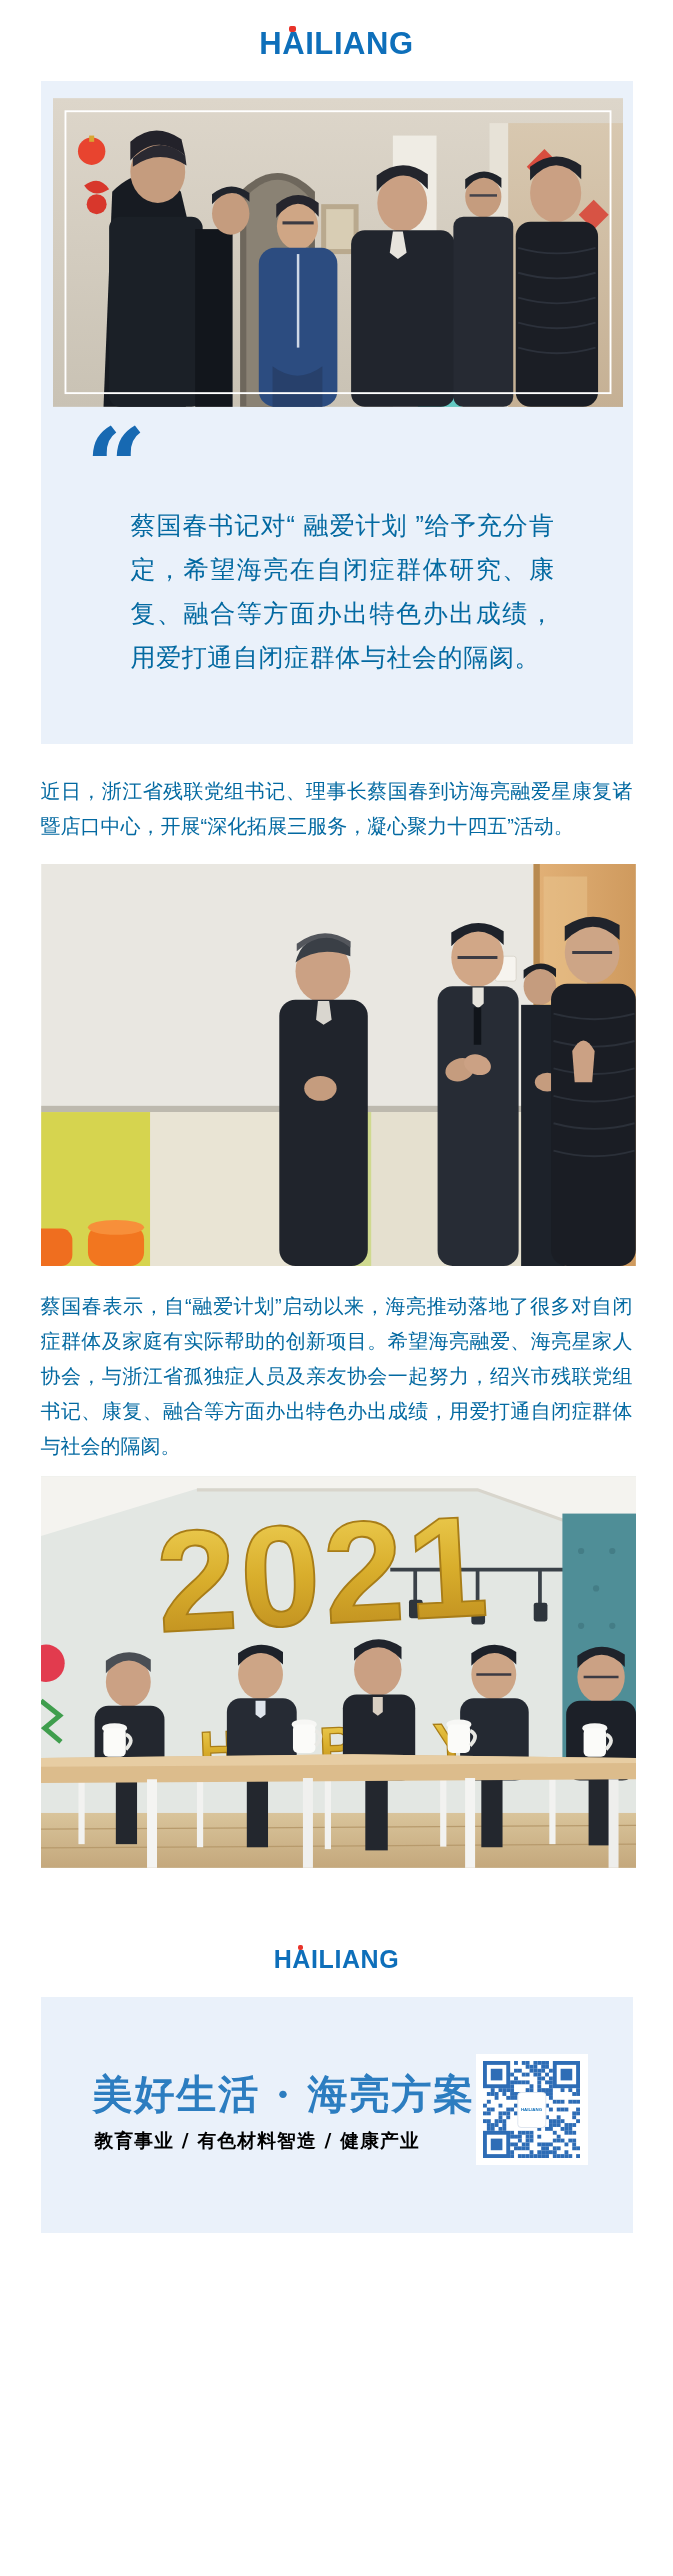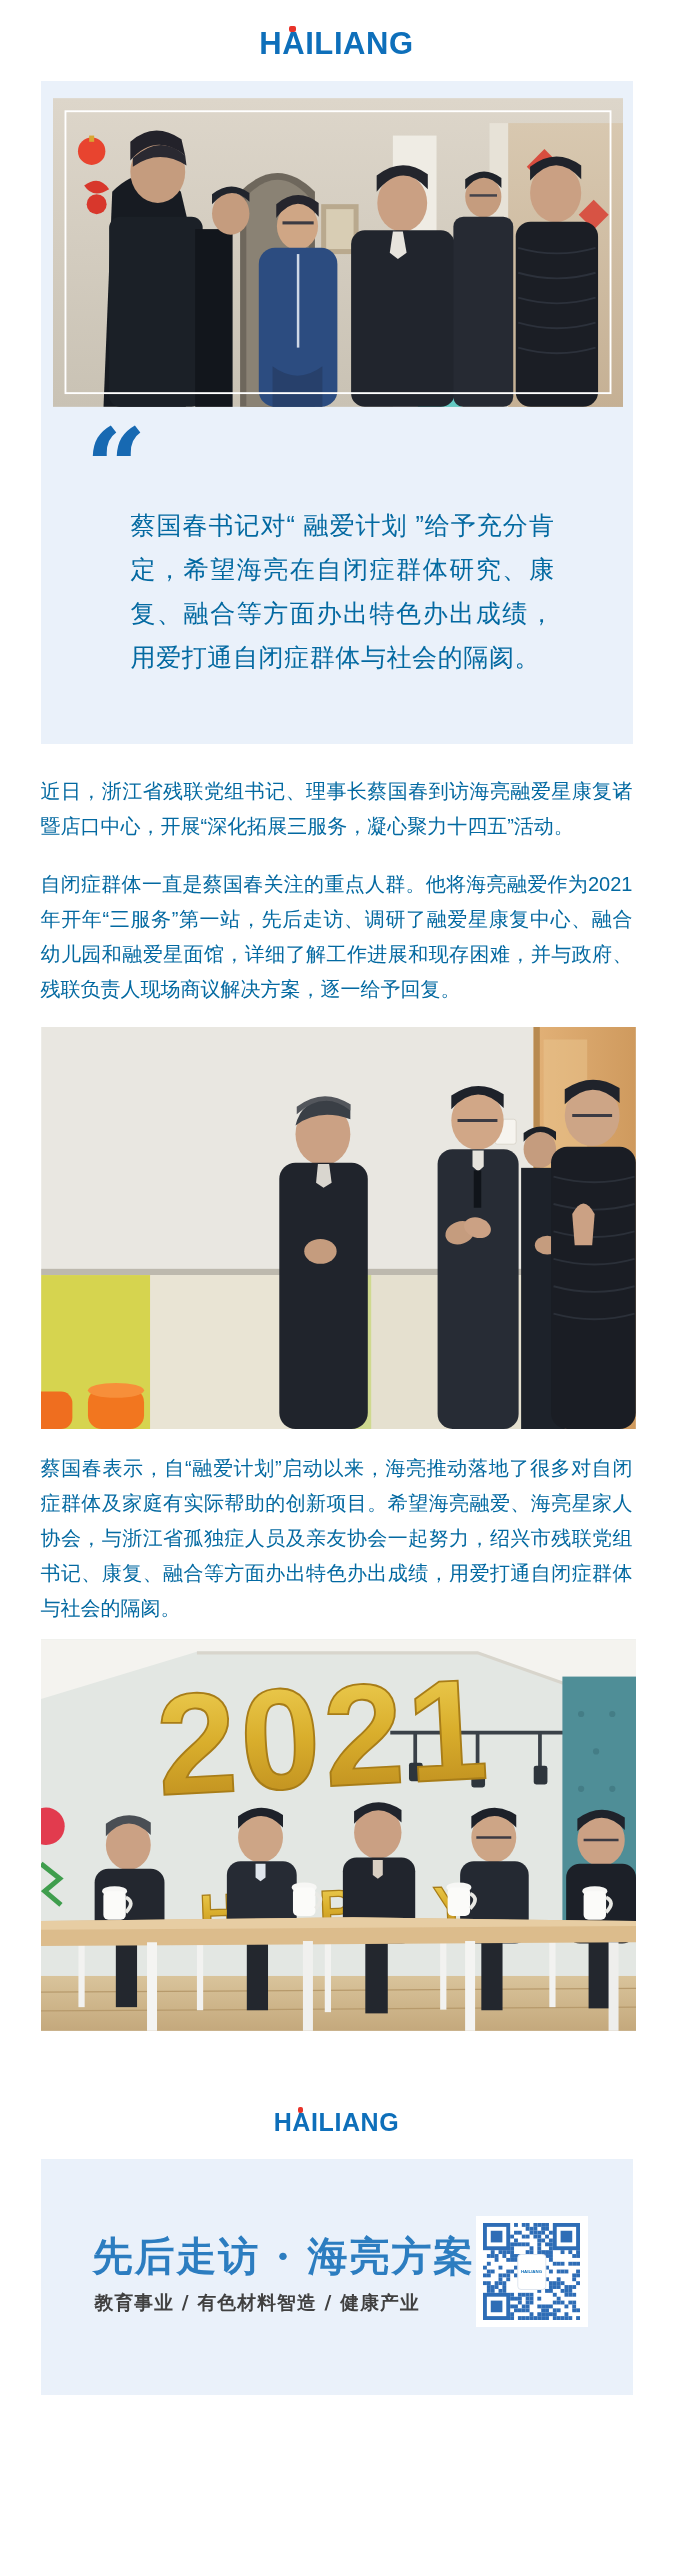--- a/index.html
+++ b/index.html
@@ -47,21 +47,21 @@
   .footer-logo-row { margin-top:79px; display:flex; justify-content:center; height:27.4px; }
   .footer-card { position:relative; margin:22.4px 39px 0; height:236px; background:#eaf1fa; }
   .slogan {
     position:absolute; left:52px; top:70px;
     font-family:"DejaVu Serif","Liberation Serif",serif; font-weight:bold;
     font-size:40px; letter-spacing:1.9px; color:#2c7dc0;
   }
   .industries {
     position:absolute; left:54px; top:131px;
     font-family:"DejaVu Serif","Liberation Serif",serif; font-weight:bold;
-    font-size:18.7px; letter-spacing:1.2px; color:#404040;
+    font-size:18.7px; letter-spacing:1.2px; color:#000000;
   }
   .qr-box { position:absolute; left:435px; top:57px; width:112px; height:111px;
     background:#ffffff; display:flex; align-items:center; justify-content:center; }
   .qr-inner { position:relative; width:97px; height:97px; }
   .qr-center-label {
     position:absolute; left:50%; top:50%; transform:translate(-50%,-50%);
     width:27.4px; height:34px; background:#ffffff; border:0.6px solid #dfe6ef; border-radius:3.7px;
     display:flex; align-items:center; justify-content:center;
     font-size:4.4px; font-weight:bold; color:#0e6fba; letter-spacing:0;
   }
@@ -168,21 +168,20 @@
     </div>
 
     <div class="quote-mark-row">
       <span class="quote-mark">“</span>
     </div>
     <div class="quote-text">蔡国春书记对“ 融爱计划 ”给予充分肯定，希望海亮在自闭症群体研究、康复、融合等方面办出特色办出成绩，用爱打通自闭症群体与社会的隔阂。</div>
     <div class="quote-pad-bottom"></div>
   </div>
 
   <p class="para first">近日，浙江省残联党组书记、理事长蔡国春到访海亮融爱星康复诸暨店口中心，开展“深化拓展三服务，凝心聚力十四五”活动。</p>
-  <p class="para">自闭症群体一直是蔡国春关注的重点人群。他将海亮融爱作为2021年开年“三服务”第一站，先后走访、调研了融爱星康复中心、融合幼儿园和融爱星面馆，详细了解工作进展和现存困难，并与政府、残联负责人现场商议解决方案，逐一给予回复。</p>
 
   <div class="photo2-wrap">
     <svg class="photo-plain" viewBox="0 0 954 645" style="height:402px">
       <defs>
         <linearGradient id="p2wood" x1="0" y1="0" x2="1" y2="0">
           <stop offset="0" stop-color="#e2b177"></stop>
             <stop offset="1" stop-color="#cf9a5e"></stop>
         </linearGradient>
       </defs>
       <rect width="954" height="645" fill="#e9e7e1"></rect>
@@ -384,21 +383,21 @@
 
 
   <div class="footer-logo-row">
     <span class="brand-logo small">
       <span class="i-dot"></span>
       <span>HAILIANG</span>
     </span>
   </div>
 
   <div class="footer-card">
-    <div class="slogan">先后走访 · 海亮方案</div>
+    <div class="slogan">美好生活 · 海亮方案</div>
     <div class="industries">教育事业 / 有色材料智造 / 健康产业</div>
     <div class="qr-box">
       <div class="qr-inner">
         <svg id="qr-svg" width="97" height="97" viewBox="0 0 156 156" fill="#2e6db6">
             <rect x="49.92" y="0.00" width="6.24" height="6.24"></rect>
             <rect x="62.40" y="0.00" width="6.24" height="6.24"></rect>
             <rect x="68.64" y="0.00" width="6.24" height="6.24"></rect>
             <rect x="81.12" y="0.00" width="6.24" height="6.24"></rect>
             <rect x="87.36" y="0.00" width="6.24" height="6.24"></rect>
             <rect x="93.60" y="0.00" width="6.24" height="6.24"></rect>

